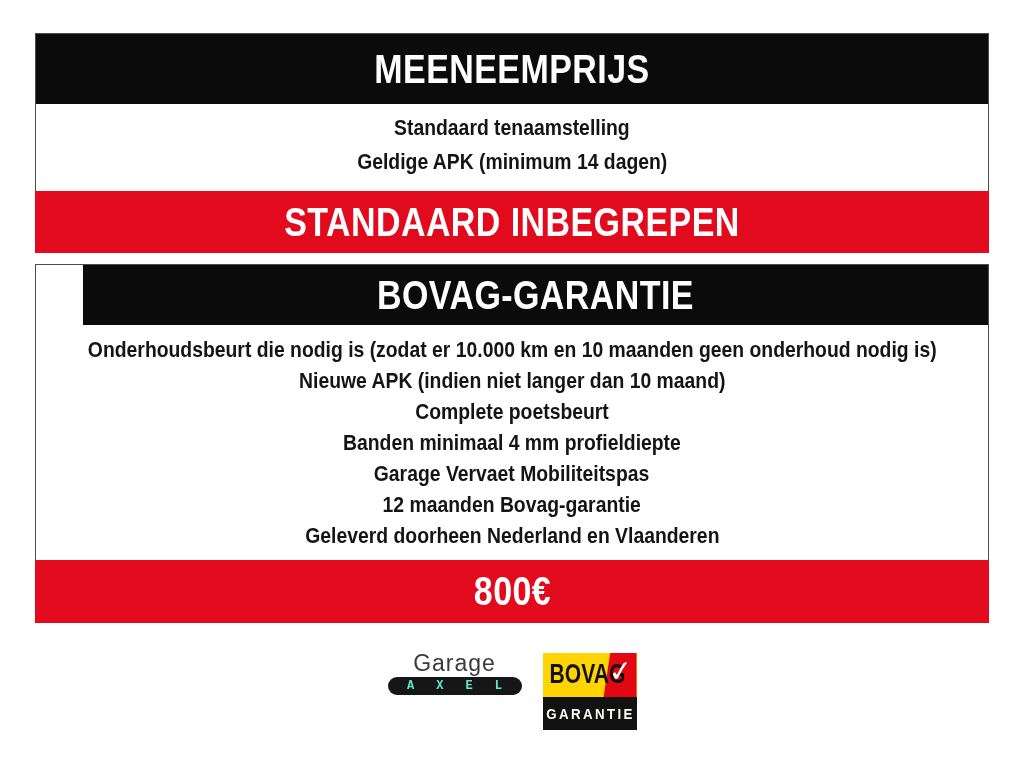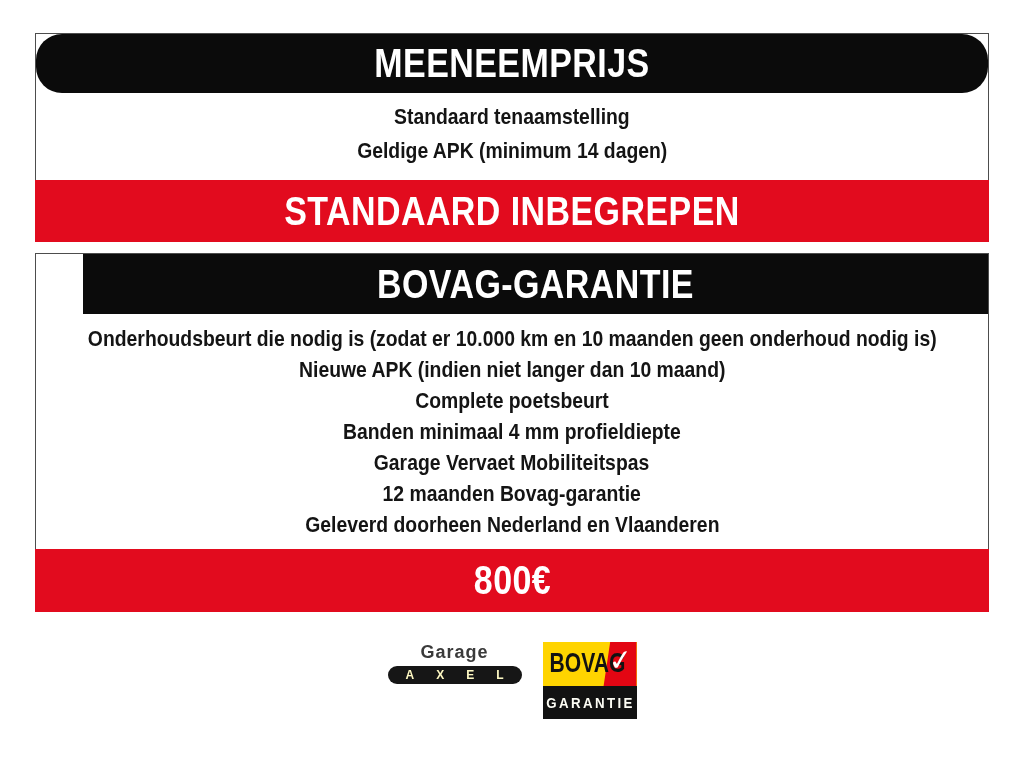--- a/index.html
+++ b/index.html
@@ -5,42 +5,42 @@
   html,body{margin:0;padding:0;background:#ffffff;}
   body{width:1024px;height:767px;overflow:hidden;font-family:"Liberation Sans",sans-serif;}
   .page{position:relative;width:1024px;height:767px;background:#ffffff;}
   .content{position:absolute;left:35px;top:33px;width:954px;}
 
   .panel{border-left:1px solid #4d4d4d;border-right:1px solid #4d4d4d;border-top:1px solid #4d4d4d;}
   .bar{display:flex;align-items:center;justify-content:center;}
   .bar.black{background:#0b0b0b;}
   .bar.red{background:#e20b1e;}
   .h1{color:#ffffff;font-weight:bold;font-size:40px;white-space:nowrap;transform:scaleX(0.85);transform-origin:50% 50%;letter-spacing:0.5px;}
-  .hdr1{height:59px;border-radius:26px;}
+  .hdr1{height:70px;}
   .hdr2{height:60px;margin-left:47px;}
   .banner1{height:62px;}
   .banner2{height:63px;}
 
   .panel-body{background:#ffffff;}
   .body1{padding:7px 0 12px 0;}
   .body2{padding:9px 0 9px 0;}
   .line{display:flex;justify-content:center;line-height:34px;}
   .body2 .line{line-height:31px;}
   .item{color:#141414;font-weight:bold;font-size:22px;white-space:nowrap;transform:scaleX(0.88);transform-origin:50% 50%;}
 
   .gap{height:11px;}
 
   .footer{margin-top:29px;display:flex;justify-content:center;align-items:flex-start;gap:21px;}
 
   
   .vervaet-logo{width:134px;text-align:center;}
-  .vv-garage{color:#3a3a3a;font-size:18px;font-weight:700;letter-spacing:1px;line-height:23px;}
+  .vv-garage{color:#3a3a3a;font-size:23px;font-weight:400;letter-spacing:1px;line-height:23px;}
   .vv-name{color:#d2232a;font-size:32px;font-weight:bold;letter-spacing:0.5px;line-height:31px;}
   .vv-badge{margin-top:2px;height:18px;border-radius:9px;background:#161616;display:flex;align-items:center;justify-content:center;}
-  .vv-badge span{color:#fef9c3;font-size:12px;font-weight:bold;letter-spacing:22px;margin-right:-22px;line-height:12px;}
+  .vv-badge span{color:#5eead4;font-size:12px;font-weight:bold;letter-spacing:22px;margin-right:-22px;line-height:12px;font-family:Liberation Mono, monospace;}
 
   
   .bovag-logo{width:94px;margin-top:1px;}
   .bv-top{position:relative;height:44px;background:#ffd400;overflow:hidden;}
   .bv-red{position:absolute;inset:0;background:#e30613;clip-path:polygon(72% 0,100% 0,100% 100%,65% 100%);}
   .bv-brand{position:absolute;left:0;top:50%;width:64%;text-align:center;transform:translateY(-52%) scaleX(0.78);transform-origin:50% 50%;color:#121212;font-weight:bold;font-size:27px;white-space:nowrap;}
   .bv-check{position:absolute;right:0;top:1px;width:33%;text-align:center;color:#ffffff;font-family:"DejaVu Sans",sans-serif;font-weight:bold;font-size:29px;transform:rotate(-6deg);}
   .bv-bar{height:33px;background:#121212;display:flex;align-items:center;justify-content:center;}
   .bv-bar span{color:#fdfdf5;font-size:14px;font-weight:bold;letter-spacing:2.5px;margin-right:-2.5px;transform:scaleX(0.95);white-space:nowrap;}
 </style>

